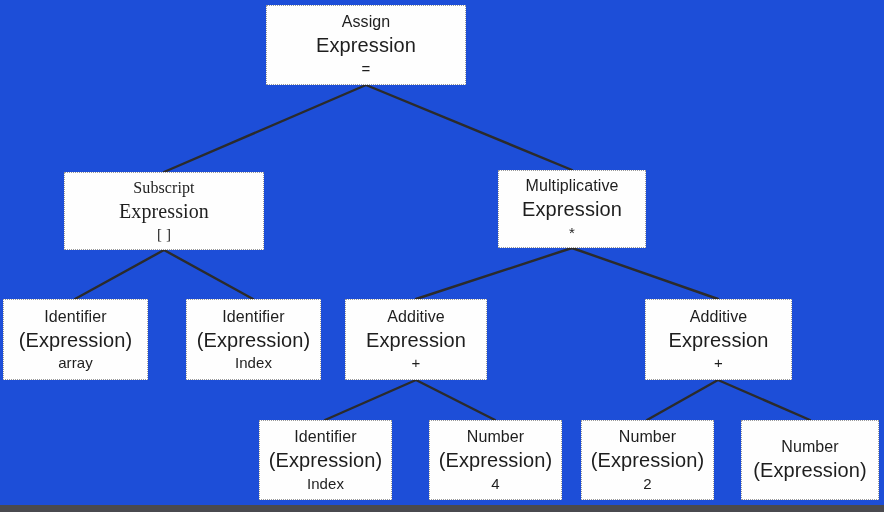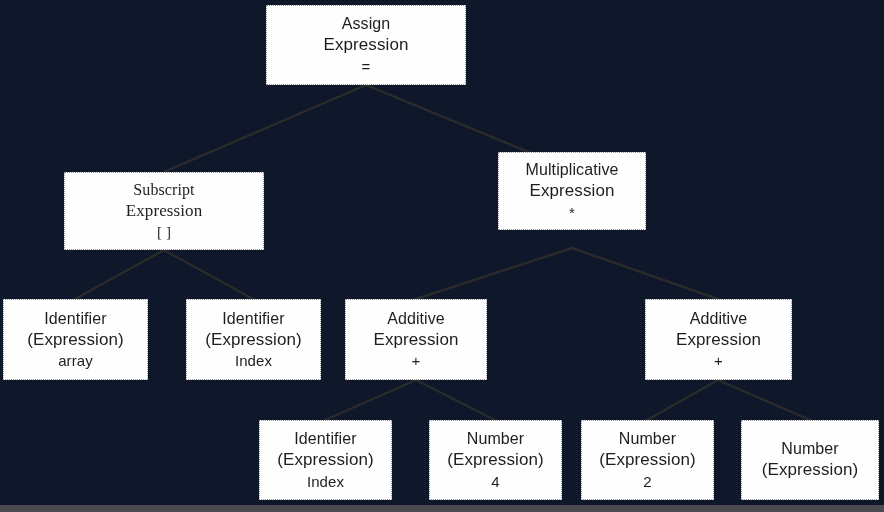--- a/index.html
+++ b/index.html
@@ -4,21 +4,21 @@
 <style>
   html, body {
     margin: 0;
     padding: 0;
     background: #ffffff;
   }
   #canvas {
     position: relative;
     width: 884px;
     height: 512px;
-    background: #0f172a;
+    background: #1d4ed8;
     font-family: "Liberation Sans", sans-serif;
     overflow: hidden;
   }
   #edges {
     position: absolute;
     left: 0;
     top: 0;
     width: 884px;
     height: 512px;
     pointer-events: none;
@@ -39,21 +39,21 @@
     letter-spacing: 0.1px;
   }
   .node .ln {
     display: block;
     white-space: nowrap;
   }
   .node .ln.op {
     font-size: 15px;
   }
   .node .ln.small {
-    font-size: 17px;
+    font-size: 20px;
   }
   .bottom-band {
     position: absolute;
     left: 0;
     bottom: 0;
     width: 884px;
     height: 7px;
     background: #4a4a4f;
   }
   .watermark {
@@ -86,21 +86,21 @@
       <div class="node" style="left: 266px; top: 5px; width: 200px; height: 80px;">
         <span class="ln">Assign</span>
         <span class="ln small">Expression</span>
         <span class="ln op">=</span>
       </div>
       <div class="node" style="left: 64px; top: 172px; width: 200px; height: 78px; font-family: Liberation Serif, serif;">
         <span class="ln">Subscript</span>
         <span class="ln small">Expression</span>
         <span class="ln op">[ ]</span>
       </div>
-      <div class="node" style="left: 498px; top: 152px; width: 148px; height: 78px; align-items: center;">
+      <div class="node" style="left: 498px; top: 170px; width: 148px; height: 78px; align-items: center;">
         <span class="ln">Multiplicative</span>
         <span class="ln small">Expression</span>
         <span class="ln op">*</span>
       </div>
       <div class="node" style="left: 3px; top: 299px; width: 145px; height: 81px;">
         <span class="ln">Identifier</span>
         <span class="ln small">(Expression)</span>
         <span class="ln op">array</span>
       </div>
       <div class="node" style="left: 186px; top: 299px; width: 135px; height: 81px;">

